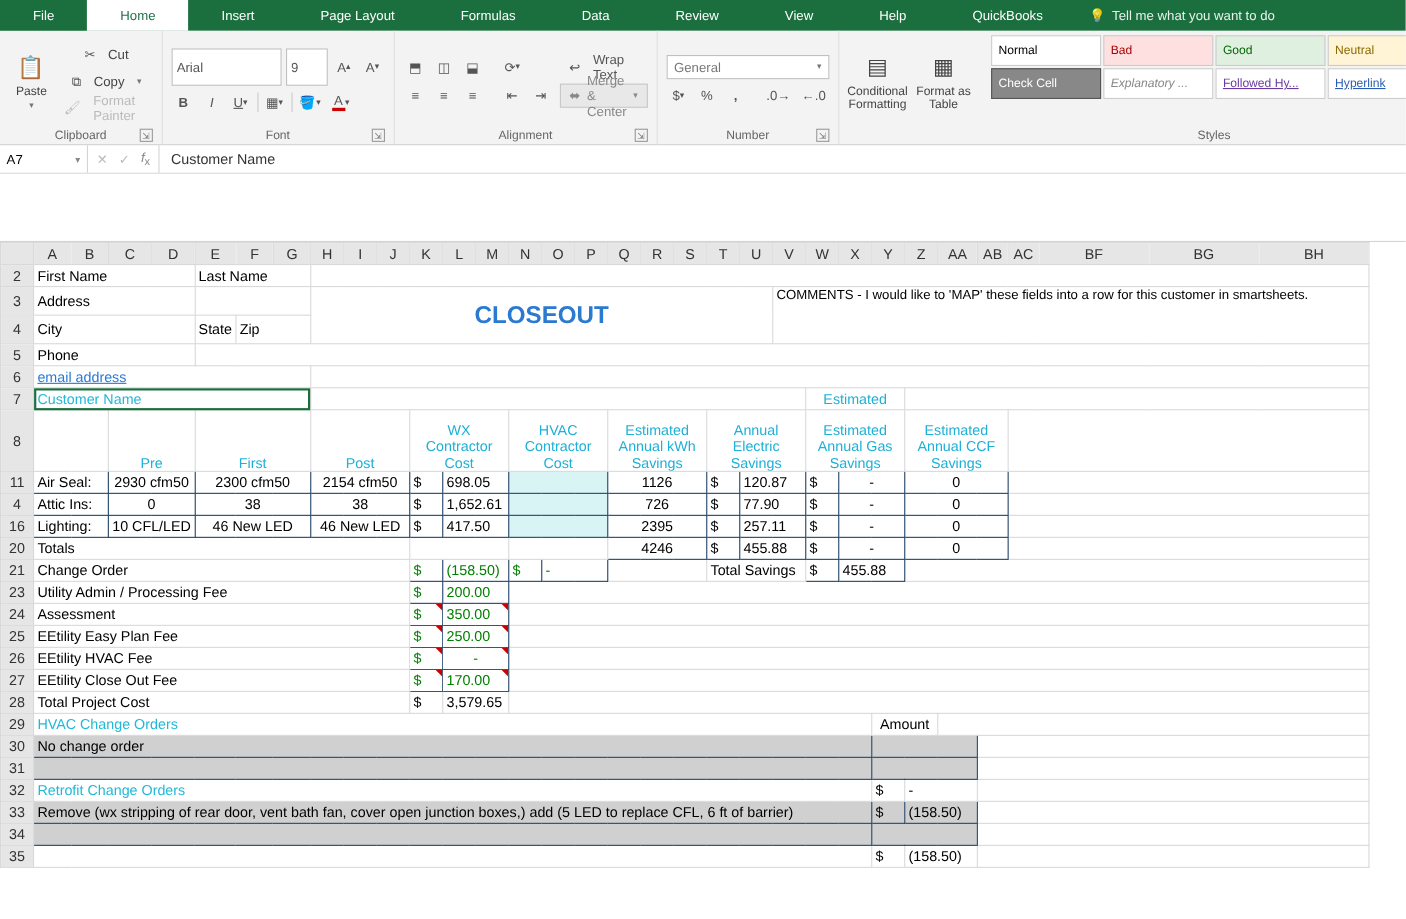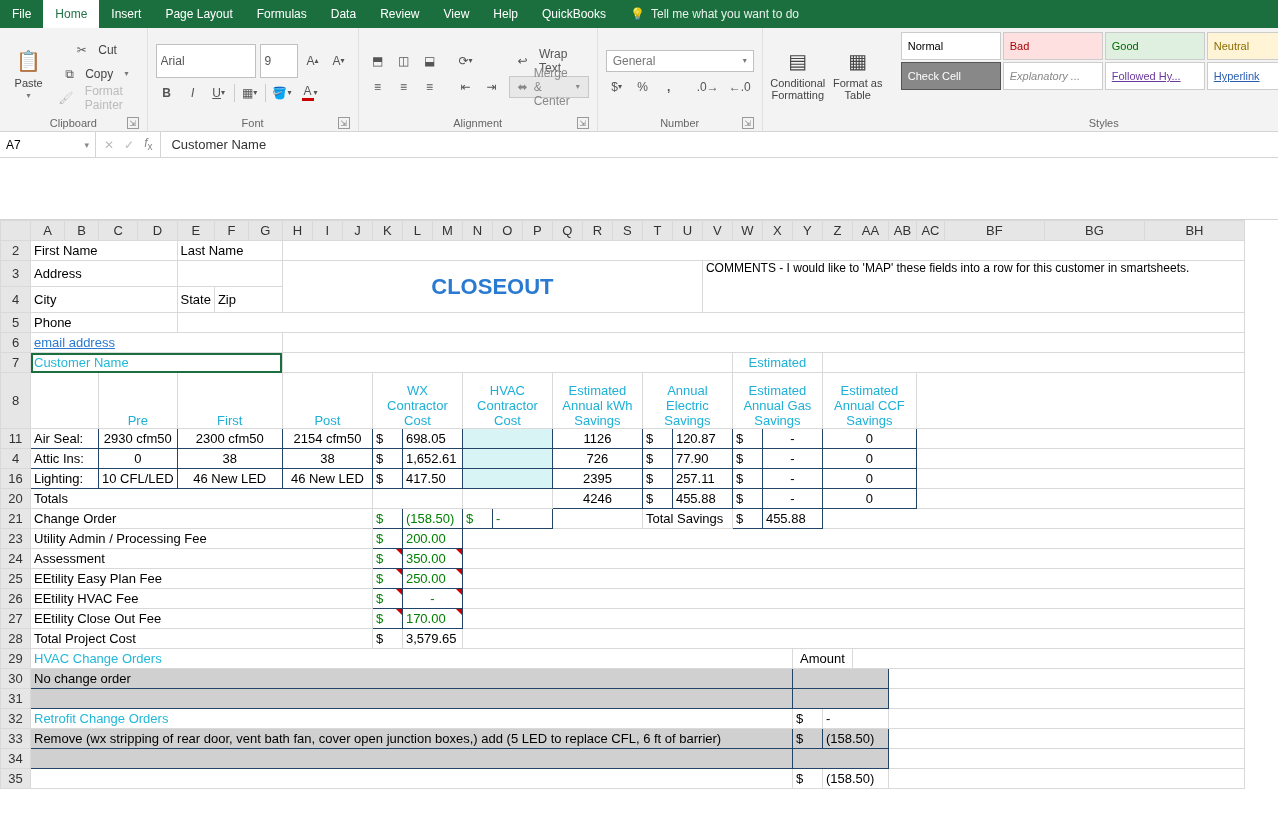--- a/index.html
+++ b/index.html
@@ -1,20 +1,20 @@
 <!DOCTYPE html>
 <html><head>
 <meta charset="utf-8">
 <style>
 * { margin: 0; padding: 0; box-sizing: border-box; font-family: "Segoe UI", Arial, sans-serif; }
 body { background: #fff; overflow: hidden; font-size: 12px; }
 
 
 .menubar { background: #1b6f3e; height: 28px; display: flex; align-items: stretch; color: #fff; font-size: 12px; }
-.menubar .tab { padding: 0 12px; display: flex; align-items: center; cursor: pointer; }
+.menubar .tab { padding: 0 30px; display: flex; align-items: center; cursor: pointer; }
 .menubar .tab.file { background: #1b6f3e; }
 .menubar .tab.active { background: #fff; color: #217346; }
 .menubar .tellme { display: flex; align-items: center; gap: 6px; padding: 0 12px; opacity: 0.9; }
 
 
 .ribbon { background: #f3f3f3; border-bottom: 1px solid #d4d4d4; height: 104px; display: flex; position: relative; }
 .rgroup { border-right: 1px solid #e0e0e0; padding: 4px 8px 2px 8px; display: flex; flex-direction: column; justify-content: space-between; }
 .rgroup-body { display: flex; gap: 6px; flex: 1; }
 .rgroup-label { text-align: center; color: #666; font-size: 11px; padding-top: 2px; position: relative; }
 .rgroup-label .dlg { position: absolute; right: 0; bottom: 0; width: 12px; height: 12px; border: 1px solid #999; font-size: 8px; color: #777; display:flex; align-items:center; justify-content:center;}
@@ -38,21 +38,21 @@
 .style-cell.bad { background: #ffe0e0; color: #a00; }
 .style-cell.good { background: #e0f0e0; color: #060; }
 .style-cell.neutral { background: #fff4d6; color: #8a6d00; }
 .style-cell.check { background: #888; color: #fff; border: 1px solid #555;}
 .style-cell.explan { font-style: italic; color: #888; }
 .style-cell.link { color: #6a3aa0; text-decoration: underline; }
 .style-cell.hyper { color: #2a5db0; text-decoration: underline; }
 
 
 .namebox-row { height: 26px; border-bottom: 1px solid #d4d4d4; display: flex; align-items: stretch; background: #fff; }
-.namebox { width: 96px; border-right: 1px solid #d4d4d4; display: flex; align-items: center; padding: 0 6px; font-size: 12px; justify-content: space-between;}
+.namebox { width: 80px; border-right: 1px solid #d4d4d4; display: flex; align-items: center; padding: 0 6px; font-size: 12px; justify-content: space-between;}
 .fx-controls { display: flex; align-items: center; border-right: 1px solid #d4d4d4; padding: 0 8px; gap: 10px; color: #888; }
 .fx-input { flex: 1; display: flex; align-items: center; padding: 0 10px; font-size: 13px; color: #333; }
 .fbar-expand { height: 62px; border-bottom: 1px solid #d4d4d4; background: #fff; }
 
 
 .grid-wrap { position: relative; overflow: auto; height: calc(835px - 28px - 104px - 26px - 62px); }
 .sheet { border-collapse: collapse; table-layout: fixed; }
 .sheet th, .sheet td { border: 1px solid #d9d9d9; font-size: 13px; height: 20px; padding: 0 3px; overflow: hidden; white-space: nowrap; background: #fff; font-weight: normal;}
 .sheet thead th { background: #e6e6e6; color: #333; text-align: center; font-weight: normal; position: sticky; top: 0; }
 .sheet tbody th { background: #e6e6e6; color: #333; text-align: center; font-weight: normal; width: 30px; position: sticky; left: 0;}

